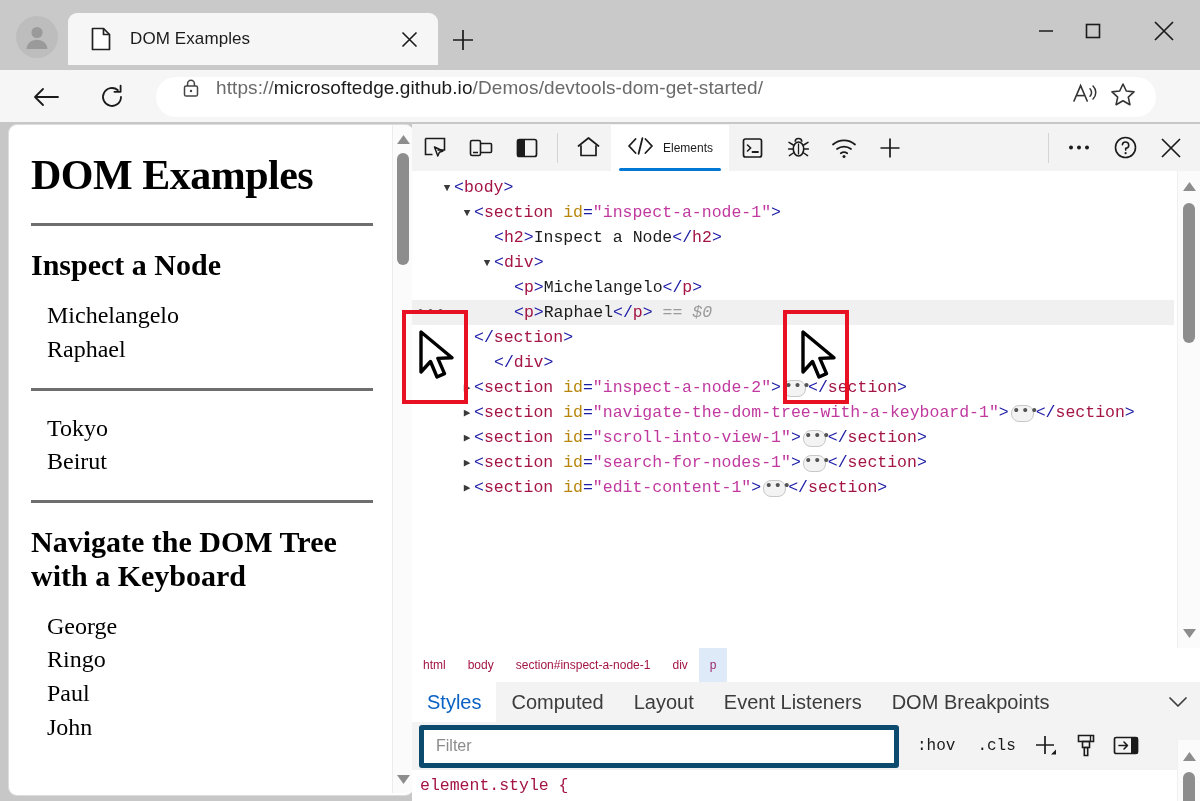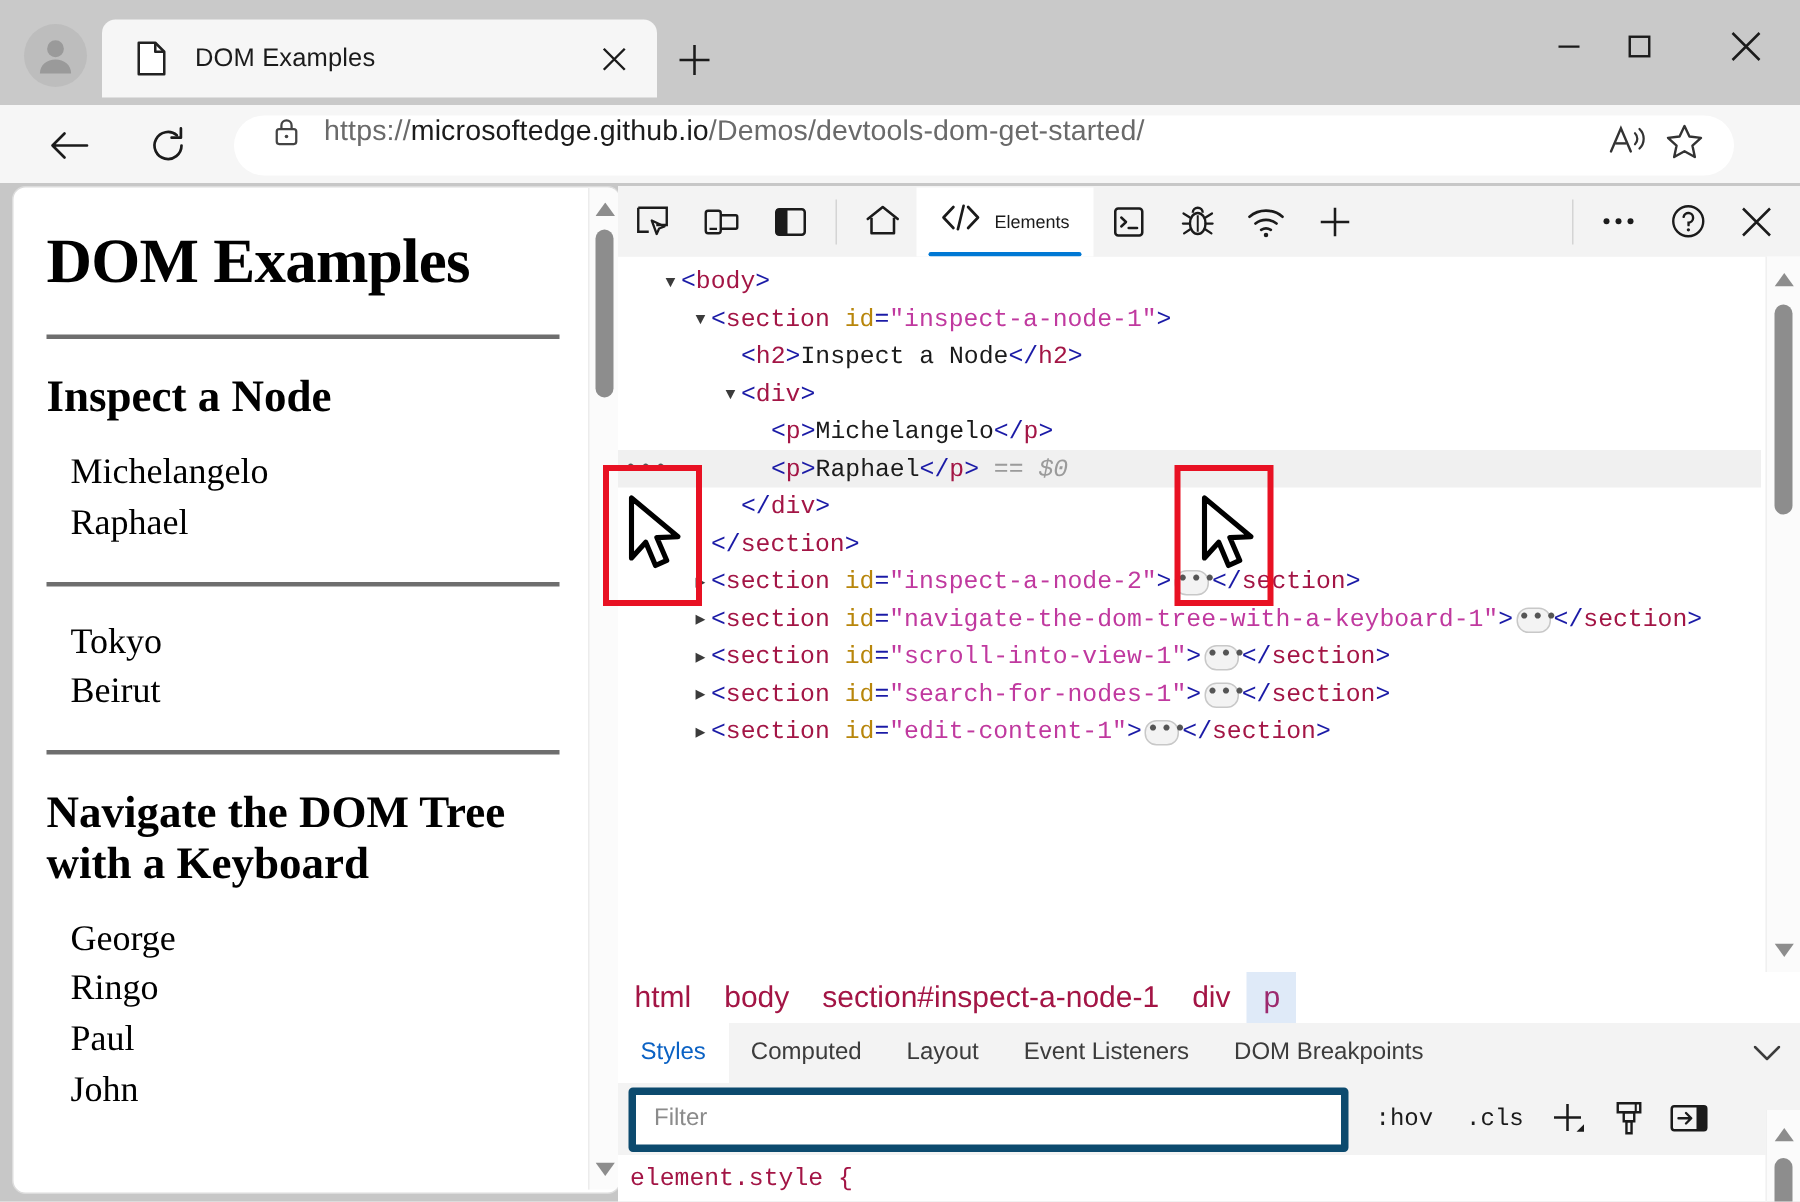--- a/index.html
+++ b/index.html
@@ -92,27 +92,27 @@
   
   .dom-sb{position:absolute;right:0;top:47px;width:22px;height:477px;background:#fbfbfb;border-left:1px solid #f0f0f0;}
   .dom-sb .arrow{position:absolute;left:0;width:22px;height:22px;display:flex;align-items:center;justify-content:center;}
   .dom-sb .arrow.up{top:4px;}
   .dom-sb .arrow.down{bottom:4px;}
   .dom-sb .thumb{position:absolute;left:5px;top:32px;width:12px;height:140px;background:#8d8d8d;border-radius:6px;}
 
   
   .crumbs{position:absolute;left:0;top:524px;width:788px;height:34px;background:#fff;border-bottom:1px solid #e7eef7;
     display:flex;align-items:center;}
-  .crumb{height:34px;display:flex;align-items:center;padding:0 11px;font-size:20px;color:#a31545;}
+  .crumb{height:34px;display:flex;align-items:center;padding:0 11px;font-size:12px;color:#a31545;}
   .crumb.active{background:#dfeaf8;color:#9c2a6e;}
 
   
   .subtabs{position:absolute;left:0;top:558px;width:788px;height:40px;background:#f3f3f3;border-bottom:1px solid #e2e2e2;
     display:flex;align-items:center;}
-  .subtab{height:40px;display:flex;align-items:center;padding:0 15px;font-size:16px;color:#3c3c3c;}
+  .subtab{height:40px;display:flex;align-items:center;padding:0 15px;font-size:20px;color:#3c3c3c;}
   .subtab.active{background:#ffffff;color:#0b62c4;}
   .subtab-chev{margin-left:auto;width:44px;height:40px;display:flex;align-items:center;justify-content:center;}
 
   
   .filterbar{position:absolute;left:0;top:598px;width:788px;height:48px;background:#f3f3f3;
     border-bottom:1px solid #e2e2e2;display:flex;align-items:center;}
   .filterinput{margin-left:7px;width:470px;height:33px;background:#fff;border:5px solid #0c4a6e;border-radius:3px;
     display:flex;align-items:center;}
   .filterinput span{margin-left:12px;font-size:16px;color:#8b8b8b;}
   .pillbtn{margin-left:14px;font-family:"Liberation Mono", monospace;font-size:16px;color:#1b1b1b;
@@ -366,22 +366,22 @@
     </div>
 
     <div class="dom-pane">
       <div class="dom-scroll" id="dom-rows">
           <div class="dom-row"><span style="display: inline-block; width: 20px;"></span><span class="tw">▼</span><span class="br">&lt;</span><span class="tg">body</span><span class="br">&gt;</span></div>
           <div class="dom-row"><span style="display: inline-block; width: 40px;"></span><span class="tw">▼</span><span class="br">&lt;</span><span class="tg">section</span> <span class="an">id</span><span class="br">=</span><span class="av">"inspect-a-node-1"</span><span class="br">&gt;</span></div>
           <div class="dom-row"><span style="display: inline-block; width: 60px;"></span><span class="tw">&nbsp;</span><span class="br">&lt;</span><span class="tg">h2</span><span class="br">&gt;</span><span class="tx">Inspect a Node</span><span class="br">&lt;/</span><span class="tg">h2</span><span class="br">&gt;</span></div>
           <div class="dom-row"><span style="display: inline-block; width: 60px;"></span><span class="tw">▼</span><span class="br">&lt;</span><span class="tg">div</span><span class="br">&gt;</span></div>
           <div class="dom-row"><span style="display: inline-block; width: 80px;"></span><span class="tw">&nbsp;</span><span class="br">&lt;</span><span class="tg">p</span><span class="br">&gt;</span><span class="tx">Michelangelo</span><span class="br">&lt;/</span><span class="tg">p</span><span class="br">&gt;</span></div>
           <div class="dom-row sel"><span class="rowdots">•••</span><span style="display: inline-block; width: 80px;"></span><span class="tw">&nbsp;</span><span class="br">&lt;</span><span class="tg">p</span><span class="br">&gt;</span><span class="tx">Raphael</span><span class="br">&lt;/</span><span class="tg">p</span><span class="br">&gt;</span> <span class="dimi">== $0</span></div>
+          <div class="dom-row"><span style="display: inline-block; width: 40px;"></span><span class="tw">&nbsp;</span><span class="br">&lt;/</span><span class="tg">section</span><span class="br">&gt;</span></div>
           <div class="dom-row"><span style="display: inline-block; width: 60px;"></span><span class="tw">&nbsp;</span><span class="br">&lt;/</span><span class="tg">div</span><span class="br">&gt;</span></div>
-          <div class="dom-row"><span style="display: inline-block; width: 40px;"></span><span class="tw">&nbsp;</span><span class="br">&lt;/</span><span class="tg">section</span><span class="br">&gt;</span></div>
           <div class="dom-row"><span style="display: inline-block; width: 40px;"></span><span class="tw">▶</span><span class="br">&lt;</span><span class="tg">section</span> <span class="an">id</span><span class="br">=</span><span class="av">"inspect-a-node-2"</span><span class="br">&gt;</span><span class="ellip">•••</span><span class="br">&lt;/</span><span class="tg">section</span><span class="br">&gt;</span></div>
           <div class="dom-row"><span style="display: inline-block; width: 40px;"></span><span class="tw">▶</span><span class="br">&lt;</span><span class="tg">section</span> <span class="an">id</span><span class="br">=</span><span class="av">"navigate-the-dom-tree-with-a-keyboard-1"</span><span class="br">&gt;</span><span class="ellip">•••</span><span class="br">&lt;/</span><span class="tg">section</span><span class="br">&gt;</span></div>
           <div class="dom-row"><span style="display: inline-block; width: 40px;"></span><span class="tw">▶</span><span class="br">&lt;</span><span class="tg">section</span> <span class="an">id</span><span class="br">=</span><span class="av">"scroll-into-view-1"</span><span class="br">&gt;</span><span class="ellip">•••</span><span class="br">&lt;/</span><span class="tg">section</span><span class="br">&gt;</span></div>
           <div class="dom-row"><span style="display: inline-block; width: 40px;"></span><span class="tw">▶</span><span class="br">&lt;</span><span class="tg">section</span> <span class="an">id</span><span class="br">=</span><span class="av">"search-for-nodes-1"</span><span class="br">&gt;</span><span class="ellip">•••</span><span class="br">&lt;/</span><span class="tg">section</span><span class="br">&gt;</span></div>
           <div class="dom-row"><span style="display: inline-block; width: 40px;"></span><span class="tw">▶</span><span class="br">&lt;</span><span class="tg">section</span> <span class="an">id</span><span class="br">=</span><span class="av">"edit-content-1"</span><span class="br">&gt;</span><span class="ellip">•••</span><span class="br">&lt;/</span><span class="tg">section</span><span class="br">&gt;</span></div>
         </div>
     </div>
     <div class="dom-sb">
       <div class="arrow up">
         <svg width="13" height="9" viewBox="0 0 13 9">

